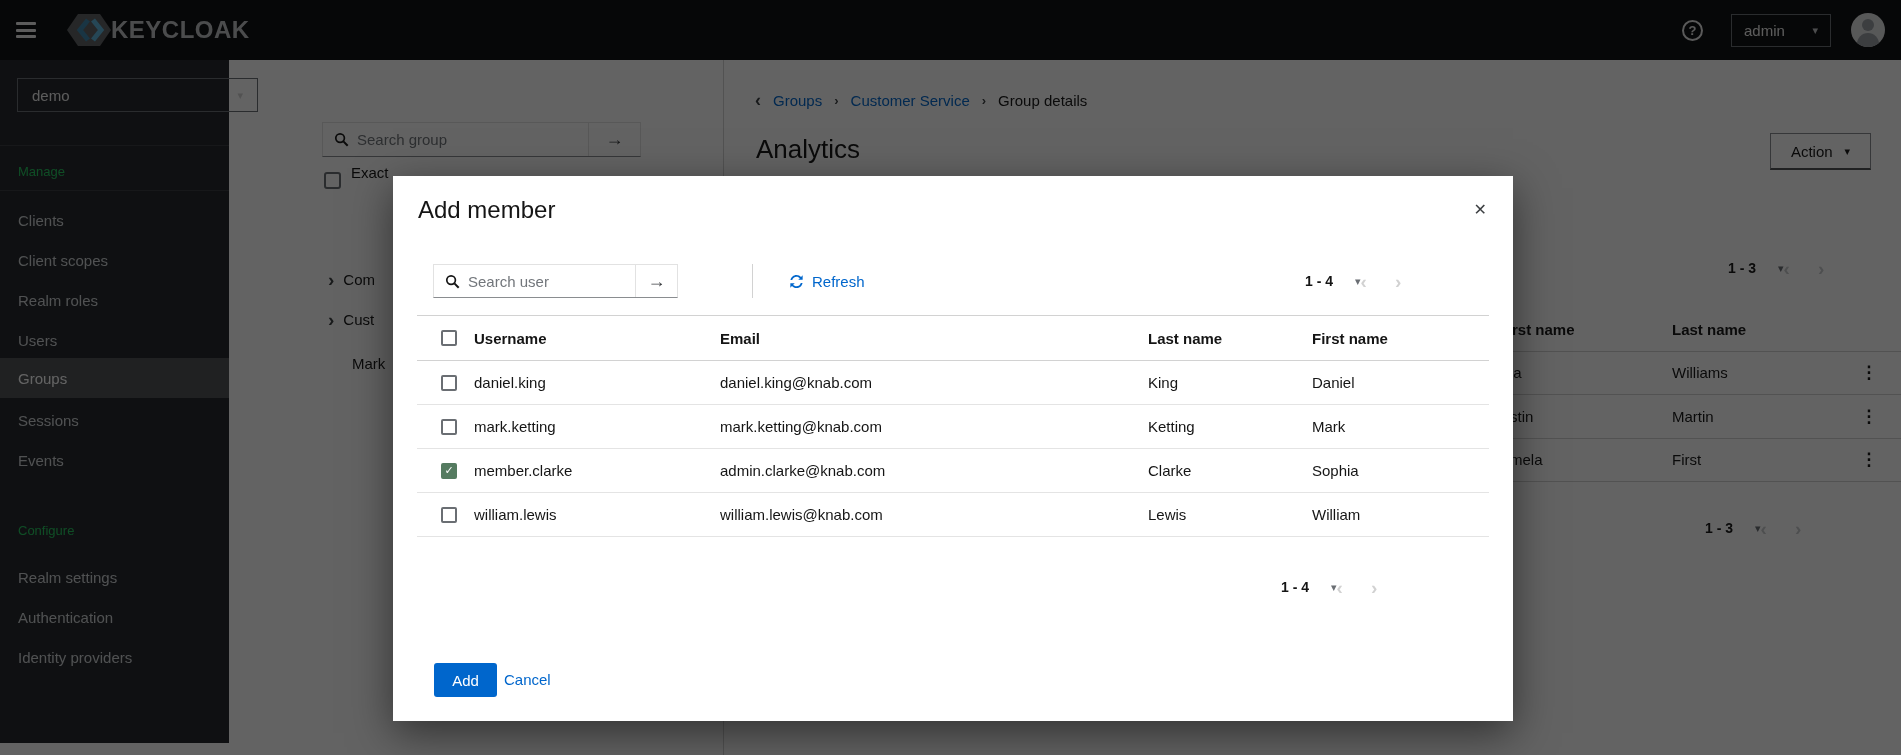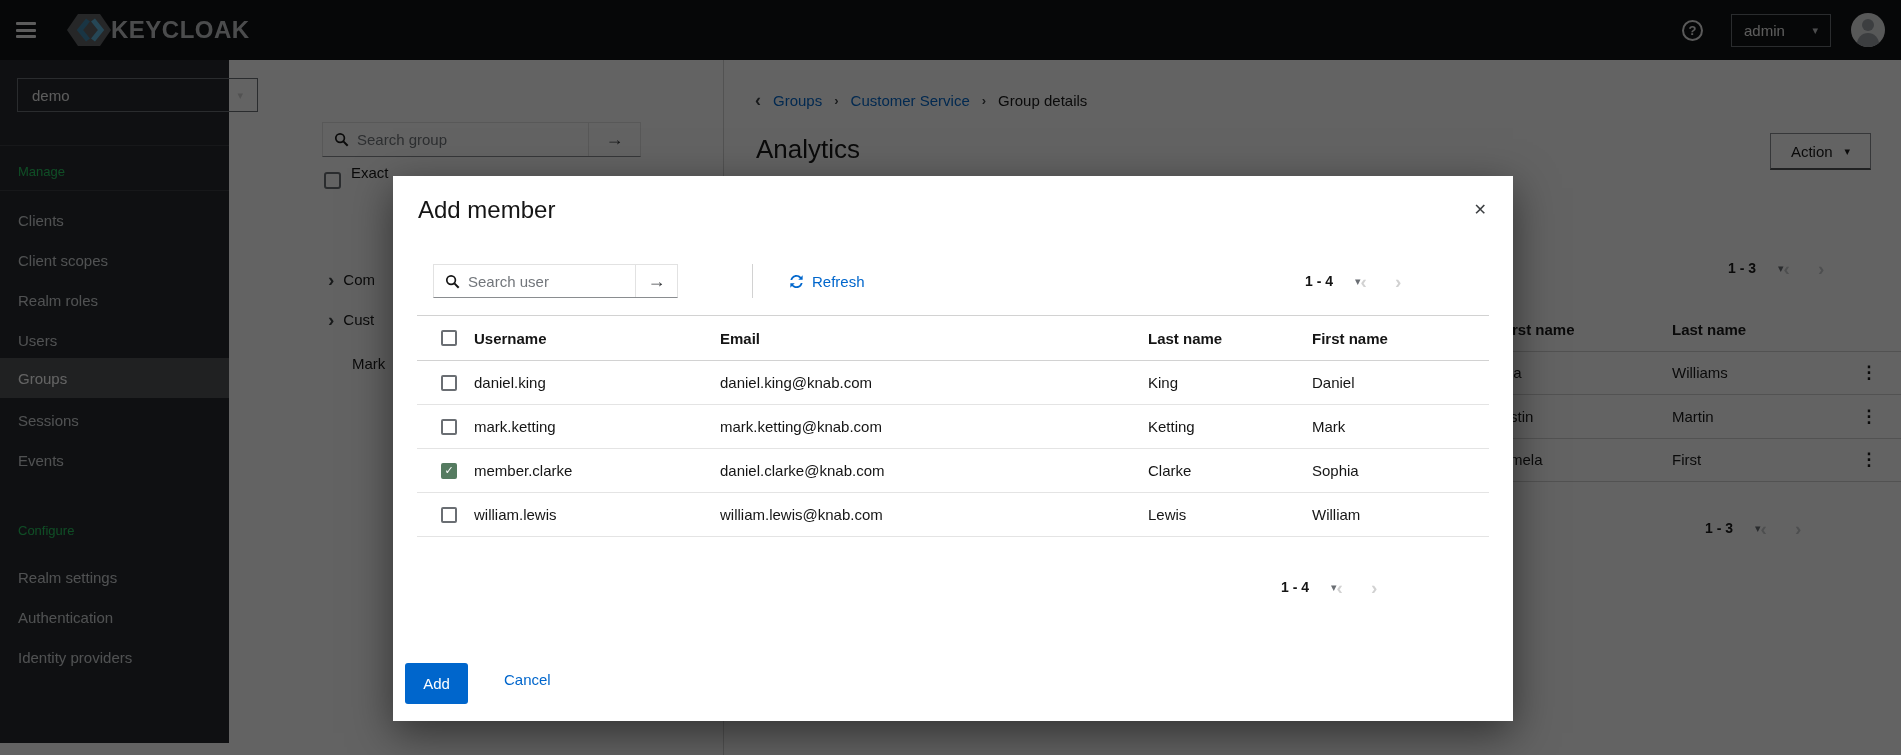--- a/index.html
+++ b/index.html
@@ -76,21 +76,21 @@
   .vdiv{position:absolute;left:359px;top:88px;height:34px;border-left:1px solid #d2d2d2}
   .refresh{position:absolute;left:396px;top:88px;height:34px;display:flex;align-items:center;gap:8px;color:#0066cc;font-size:15px;cursor:pointer}
   .m-pag-top{position:absolute;left:912px;top:88px;height:34px}
   .m-pag-bottom{position:absolute;left:888px;top:394px;height:34px}
   .modal .pag-chev{color:#d2d2d2}
   .mtable{position:absolute;left:24px;top:139px;width:1072px}
   .mrow{display:grid;grid-template-columns:57px 246px 428px 164px auto;align-items:center;height:44px;border-bottom:1px solid #e4e4e4;font-size:15px;color:#151515}
   .mrow.header{height:46px;border-top:1px solid #d2d2d2;border-bottom:1px solid #d2d2d2;font-weight:700}
   .cb{width:16px;height:16px;border:2px solid #6a6e73;border-radius:2px;background:#fff;margin-left:24px;display:flex;align-items:center;justify-content:center;cursor:pointer;font-size:11px;color:transparent;line-height:1}
   .cb.checked{background:#557b60;border-color:#557b60;color:#fff}
-  .btn-add{position:absolute;left:12px;top:487px;width:63px;height:41px;background:#0066cc;color:#fff;font-size:15px;border:none;border-radius:3px;cursor:pointer;font-family:"Liberation Sans",sans-serif}
+  .btn-add{position:absolute;left:41px;top:487px;width:63px;height:34px;background:#0066cc;color:#fff;font-size:15px;border:none;border-radius:3px;cursor:pointer;font-family:"Liberation Sans",sans-serif}
   .link-cancel{position:absolute;left:111px;top:495px;color:#0066cc;font-size:15px;cursor:pointer;text-decoration:none}
 </style>
 </head>
 <body>
 
 <div id="app">
 
   <header class="masthead">
     <div class="hamburger">
         <span></span>
@@ -257,21 +257,21 @@
       <div class="mrow">
         <span class="cb">✓</span>
         <span>mark.ketting</span>
         <span>mark.ketting@knab.com</span>
         <span>Ketting</span>
         <span>Mark</span>
       </div>
       <div class="mrow">
         <span class="cb checked">✓</span>
         <span>member.clarke</span>
-        <span>daniel.clarke@knab.com</span>
+        <span>admin.clarke@knab.com</span>
         <span>Clarke</span>
         <span>Sophia</span>
       </div>
       <div class="mrow">
         <span class="cb">✓</span>
         <span>william.lewis</span>
         <span>william.lewis@knab.com</span>
         <span>Lewis</span>
         <span>William</span>
       </div>

